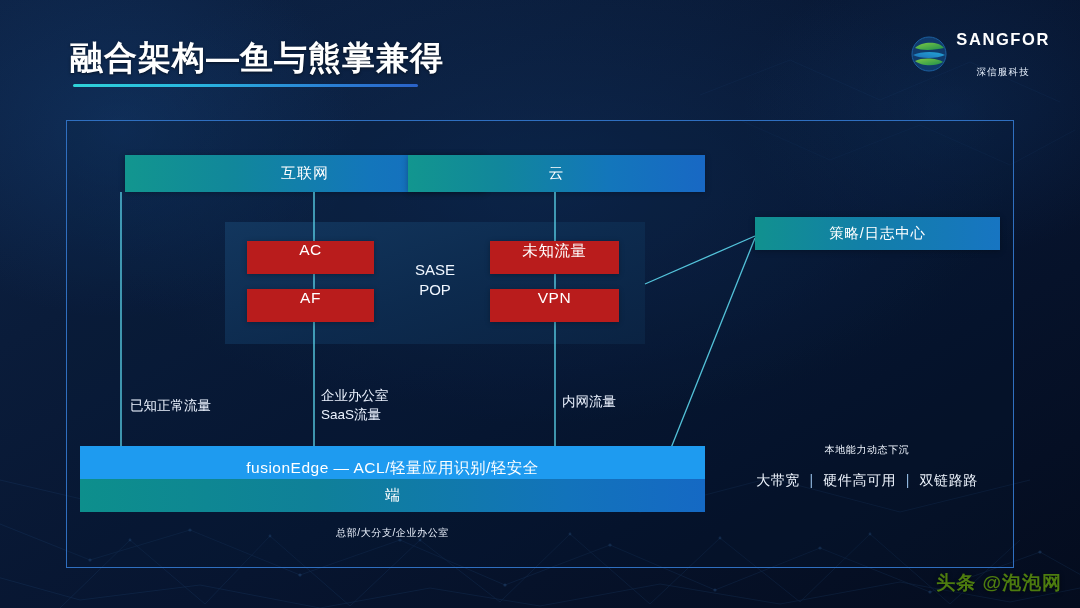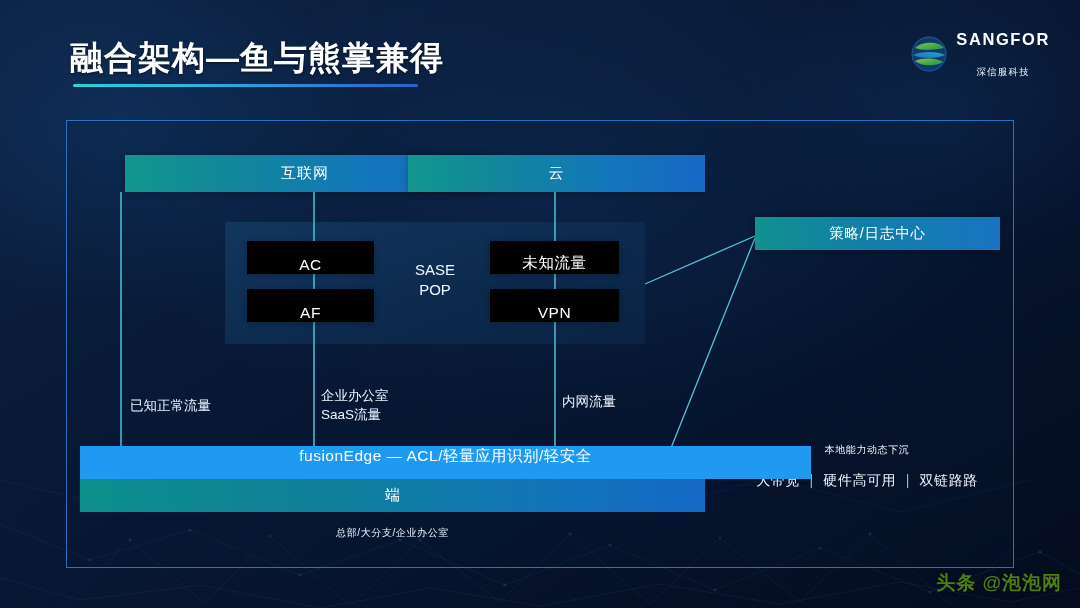--- a/index.html
+++ b/index.html
@@ -62,42 +62,42 @@
   
   .sase-panel {
     position:absolute; left:225px; top:222px; width:420px; height:122px;
     background:linear-gradient(160deg,rgba(19,56,96,.92) 0%,rgba(13,44,80,.88) 55%,rgba(11,36,68,.9) 100%);
   }
   .sase-text {
     position:absolute; left:398px; top:260px; width:74px;
     text-align:center; font-size:15px; line-height:20px; color:#f1f7ff; z-index:4;
   }
   .blue-box {
-    position:absolute; height:33px; display:flex; align-items:flex-end; justify-content:center;
-    background:#000000; color:#ffffff; font-size:15.5px; letter-spacing:.6px;
+    position:absolute; height:33px; display:flex; align-items:flex-start; justify-content:center;
+    background:#b91c1c; color:#ffffff; font-size:15.5px; letter-spacing:.6px;
     box-shadow:0 1px 5px rgba(0,0,0,.28); z-index:4;
   }
   .box-ac  { left:247px; top:241px;  width:127px; }
   .box-af  { left:247px; top:289px;  width:127px; }
   .box-acc { left:490px; top:241px;  width:129px; }
   .box-vpn { left:490px; top:289px;  width:129px; }
 
   
   .policy-box {
     position:absolute; left:755px; top:217px; width:245px; height:33px;
     display:flex; align-items:center; justify-content:center;
     background:linear-gradient(90deg,#11918f 0%,#127fa8 45%,#1775c2 100%);
     color:#ffffff; font-size:14.5px; letter-spacing:.8px; z-index:4;
     box-shadow:0 1px 6px rgba(0,0,0,.3);
   }
 
   
   .fusion-bar {
-    position:absolute; left:80px; top:446px; width:731px; height:33px;
-    display:flex; align-items:flex-start; justify-content:center;
+    position:absolute; left:80px; top:446px; width:625px; height:33px;
+    display:flex; align-items:flex-end; justify-content:center;
     background:#1e9bf0; color:#ffffff; font-size:15.5px; letter-spacing:.5px; z-index:4;
   }
   .end-bar {
     position:absolute; left:80px; top:479px; width:625px; height:33px;
     display:flex; align-items:center; justify-content:center;
     background:linear-gradient(90deg,#0d8f8c 0%,#0f8099 38%,#1273bb 78%,#1569c4 100%);
     color:#ffffff; font-size:15px; z-index:4;
   }
   .hq-caption {
     position:absolute; left:80px; top:526px; width:625px; text-align:center;

